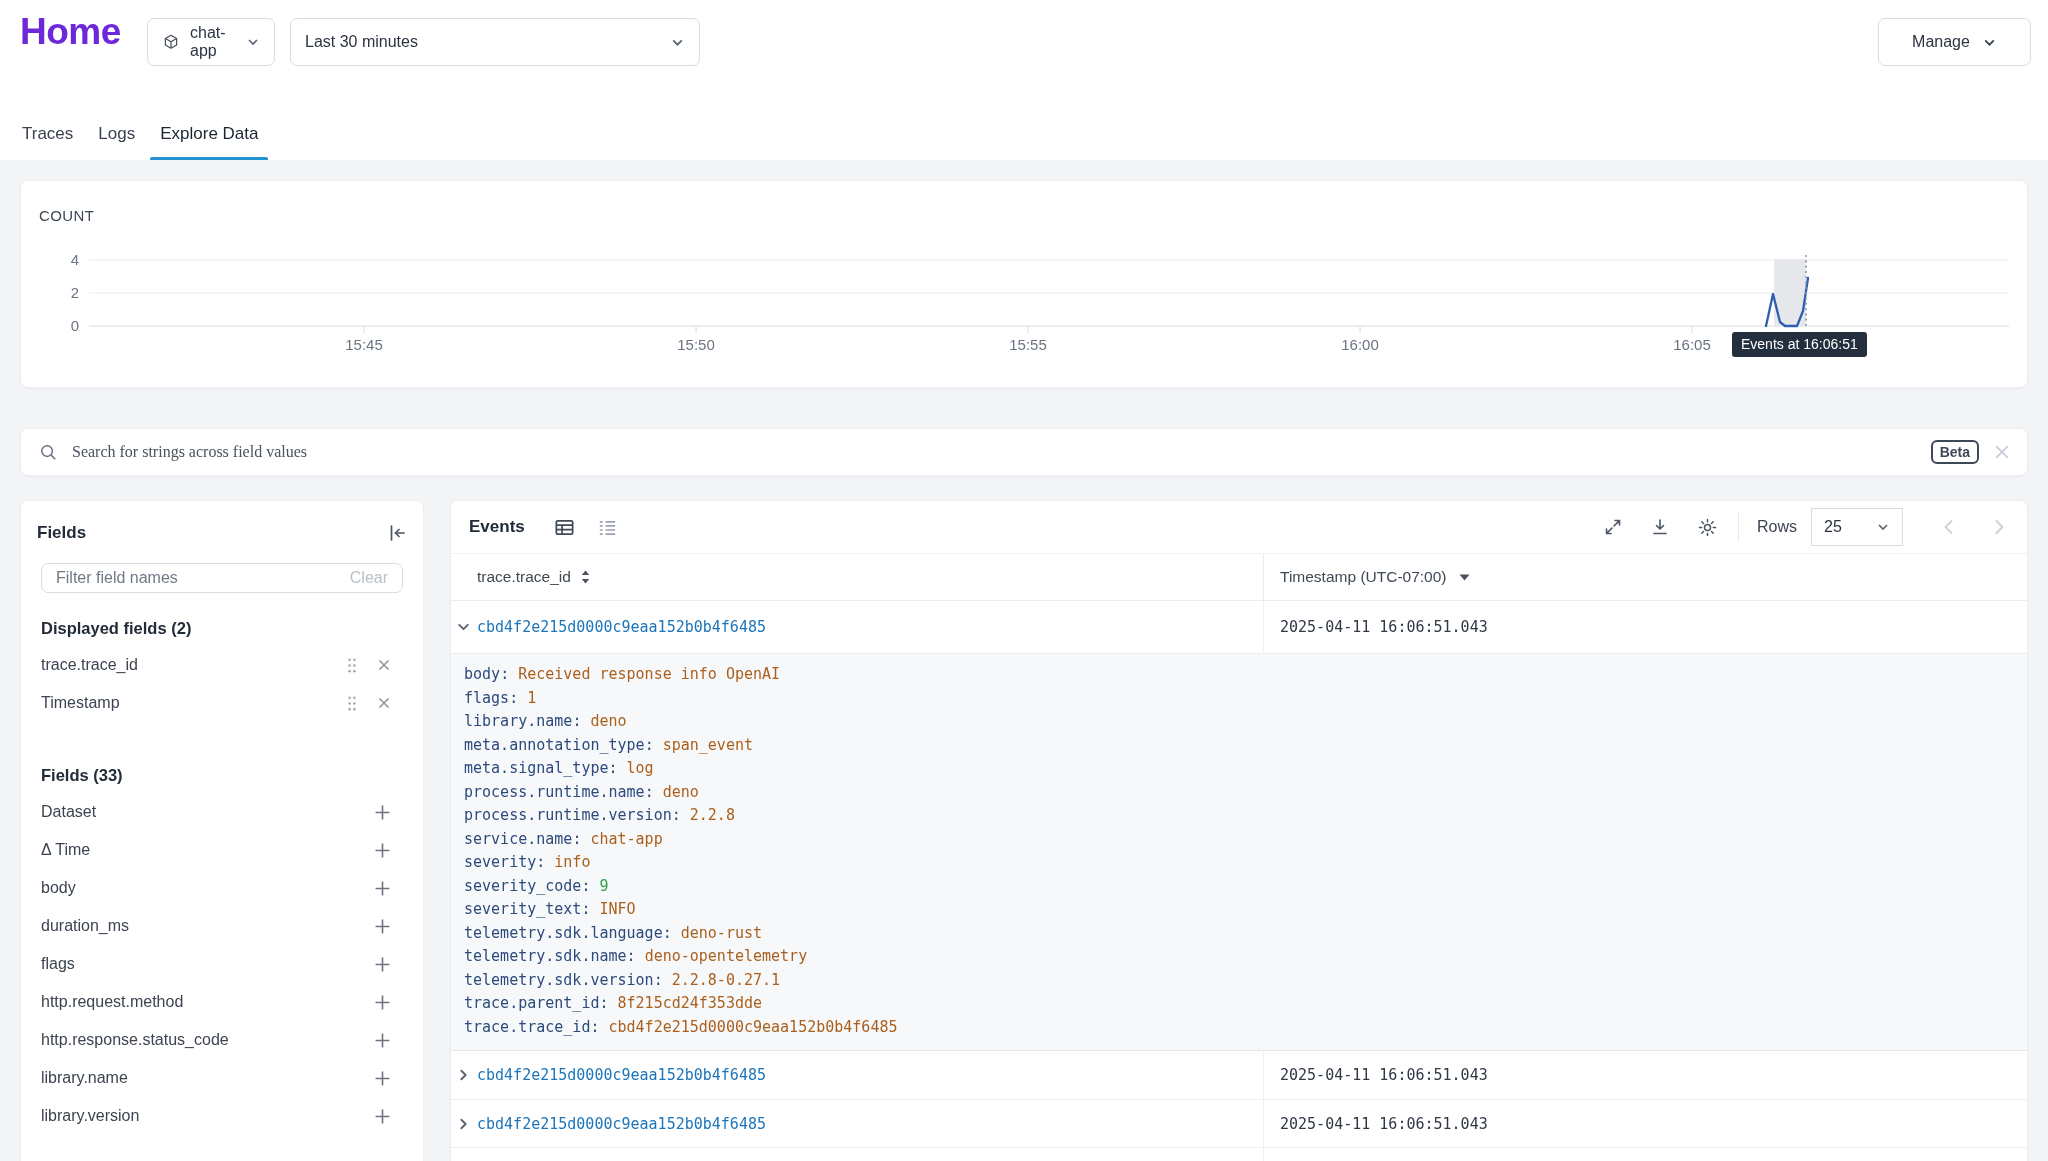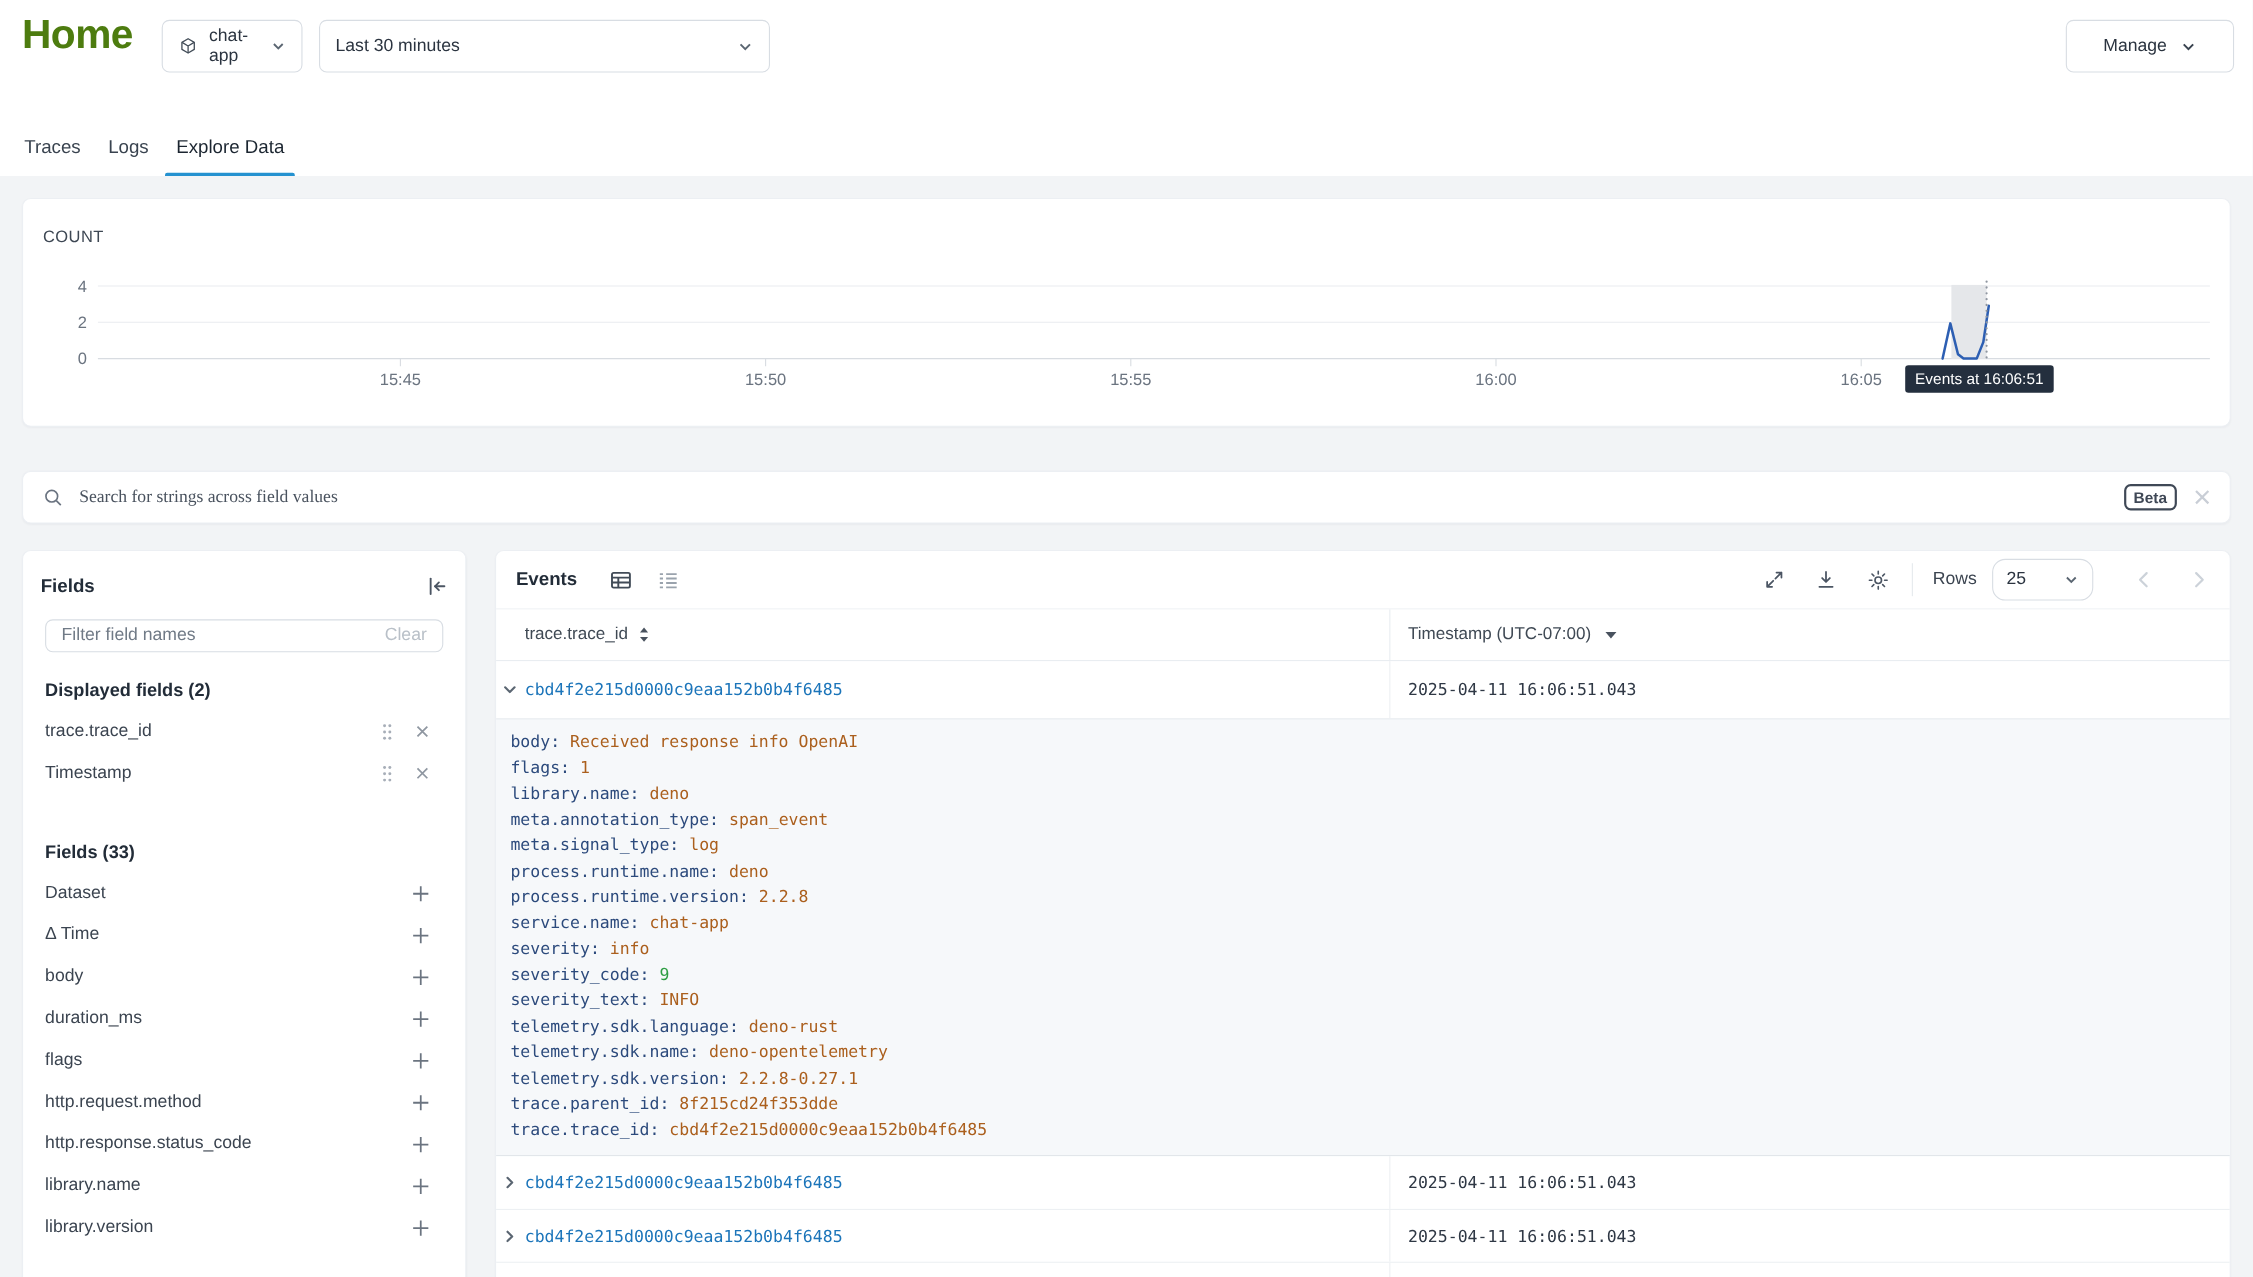--- a/index.html
+++ b/index.html
@@ -5,21 +5,21 @@
   * { margin:0; padding:0; box-sizing:border-box; }
   html,body { width:2048px; height:1161px; }
   body {
     position:relative; overflow:hidden;
     background:#f2f4f6;
     font-family:"Liberation Sans", sans-serif;
     color:#2b3440;
   }
   
   .top { position:absolute; left:0; top:0; width:2048px; height:160px; background:#fff; }
-  .page-title { position:absolute; left:20px; top:11px; font-size:37px; font-weight:700; color:#4d7c0f; letter-spacing:-0.5px; }
+  .page-title { position:absolute; left:20px; top:11px; font-size:37px; font-weight:700; color:#6d28d9; letter-spacing:-0.5px; }
   .select {
     position:absolute; top:18px; height:48px; background:#fff;
     border:1px solid #d8dde3; border-radius:7px;
     display:flex; align-items:center; gap:10px; padding:0 14px;
     font-size:16px; color:#2b3440; cursor:pointer;
   }
   .sel-dataset { left:147px; width:128px; }
   .sel-time { left:290px; width:410px; justify-content:space-between; }
   .btn-manage { left:auto; right:17px; width:153px; justify-content:center; gap:12px; font-weight:500; color:#2b3440; }
   .chev svg { display:block; }
@@ -56,21 +56,21 @@
   .ic { display:inline-flex; align-items:center; justify-content:center; cursor:pointer; }
   
   #events-card { left:450px; top:500px; width:1578px; height:680px; }
   .ev-toolbar { height:52px; display:flex; align-items:center; padding:0 18px 0 18px; }
   .ev-title { font-size:17px; font-weight:700; color:#222c38; margin-right:28px; }
   .view-toggles { display:flex; align-items:center; gap:20px; }
   .ev-toolbar-right { margin-left:auto; display:flex; align-items:center; }
   .tool-ic { display:inline-flex; cursor:pointer; margin-left:27px; }
   .toolbar-divider { width:1px; height:30px; background:#e5e9ed; margin:0 18px 0 20px; }
   .rows-label { font-size:16px; color:#3b4450; margin-right:14px; }
-  .rows-select { height:38px; width:92px; border:1px solid #d8dde3; border-radius:12px; display:flex; align-items:center; justify-content:space-between; padding:0 12px; font-size:16px; color:#2b3440; cursor:pointer; }
+  .rows-select { height:38px; width:92px; border:1px solid #d8dde3; border-radius:0; display:flex; align-items:center; justify-content:space-between; padding:0 12px; font-size:16px; color:#2b3440; cursor:pointer; }
   .pager { display:flex; align-items:center; gap:30px; margin-left:36px; }
   
   .ev-grid-row { display:grid; grid-template-columns:812px 1fr; }
   .ev-head { height:48px; border-top:1px solid #f0f2f5; border-bottom:1px solid #e9edf1; }
   .th { display:flex; align-items:center; font-size:15.5px; color:#3f4954; }
   .th-trace { padding-left:26px; gap:10px; }
   .th-time { border-left:1px solid #e9edf1; padding-left:16px; gap:12px; }
   .ev-row { position:relative; }
   .ev-row .cell-trace { display:flex; align-items:center; padding-left:26px; position:relative; }
   .ev-row .cell-time { border-left:1px solid #edf0f3; display:flex; align-items:center; padding-left:16px; }

